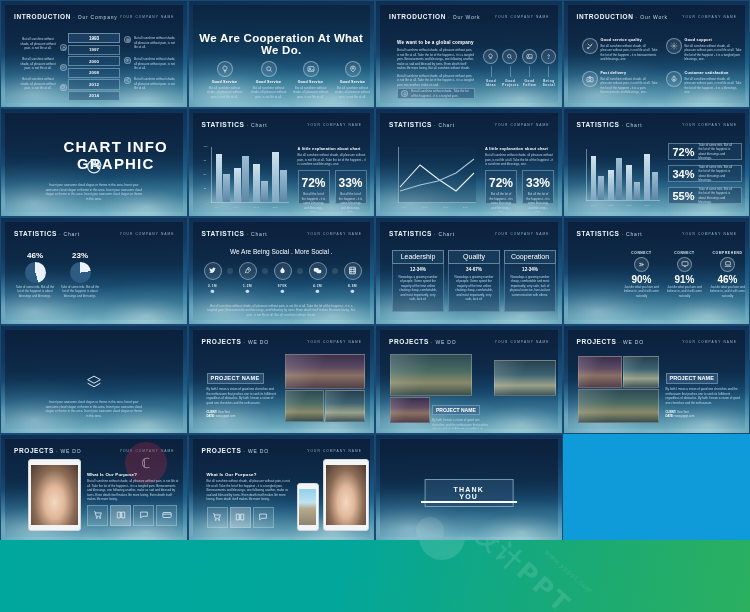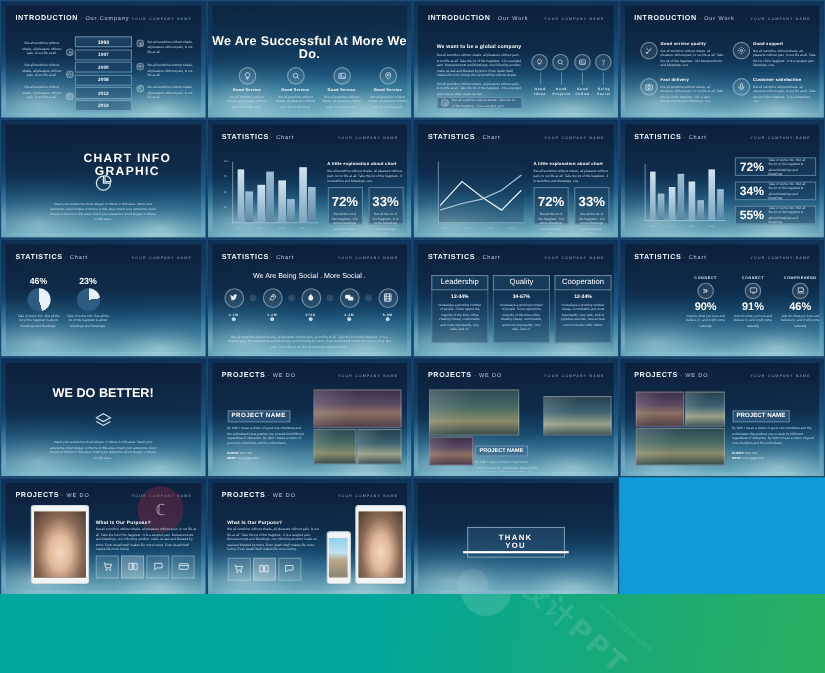--- a/index.html
+++ b/index.html
@@ -277,21 +277,21 @@
           <div style="position:absolute;left:129px;top:52px;width:42px;" class="lorem">But all sunshine without shade, all pleasure without pain, is not life at all.</div>
           <div style="position:absolute;left:129px;top:72px;width:42px;" class="lorem">But all sunshine without shade, all pleasure without pain, is not life at all.</div>
         </div>
       </div>
     </div>
 
     <div class="slide">
       <div class="inner">
           <div class="dark-panel" style="background:linear-gradient(180deg,rgba(10,36,62,.9) 0%,rgba(16,54,86,.8) 45%,rgba(40,104,134,.45) 75%,rgba(110,170,186,.18) 100%)"></div>
         <div class="slide-body">
-          <div class="big-title hero-title">We Are Successful At More We Do.</div>
+          <div class="big-title hero-title">We Are Cooperation At What We Do.</div>
 
           <div style="position:absolute;left:14px;top:56px;width:36px;text-align:center;">
             <div class="circ" style="width:16px;height:16px;margin:0 auto 3px;">
               <svg width="8" height="8" viewBox="0 0 24 24" fill="none" stroke="currentColor" stroke-width="2">
                   <path d="M9 18h6M10 21h4M12 3a6 6 0 00-3.5 10.9V16h7v-2.1A6 6 0 0012 3z"></path>
                 </svg>
             </div>
             <div class="ttl-s" style="font-size:3.6px;">Good Service</div>
             <div class="lorem lorem-c" style="margin-top:1.5px;">But all sunshine without shade, all pleasure without pain, is not life at all.</div>
           </div>
@@ -459,21 +459,21 @@
             </div>
           </div>
         </div>
       </div>
     </div>
 
     <div class="slide">
       <div class="inner">
           <div class="dark-panel"></div>
         <div class="slide-body">
-          <div class="big-title hero-title-2" style="top:25px;font-size:11px;padding-left:44px;">CHART INFO GRAPHIC</div>
+          <div class="big-title hero-title-2" style="top:25px;font-size:15px;padding-left:44px;">CHART INFO GRAPHIC</div>
           <div style="position:absolute;left:50%;top:45px;transform:translateX(-50%);">
             <svg width="17" height="17" viewBox="0 0 24 24" fill="none" stroke="#dceaf4" stroke-width="1.6">
                 <path d="M12 3a9 9 0 109 9h-9z"></path>
                 <path d="M14 2.2A8.2 8.2 0 0121.8 10H14z"></path>
               </svg>
           </div>
           <div class="lorem lorem-c" style="position:absolute;left:40px;right:40px;top:70px;">Insert your awesome cloud slogan or theme in this area. Insert your awesome cloud slogan or theme in this area. Insert your awesome cloud slogan or theme in this area. Insert your awesome cloud slogan or theme in this area.</div>
         </div>
       </div>
     </div>
@@ -797,21 +797,20 @@
             <div class="lorem lorem-c">Just do what you love and believe in, and it will come naturally</div>
           </div>
         </div>
       </div>
     </div>
 
     <div class="slide">
       <div class="inner">
           <div class="dark-panel"></div>
         <div class="slide-body">
-          <div class="big-title" style="top:22px;font-size:11.5px;">WE DO BETTER!</div>
           <div style="position:absolute;left:50%;top:44px;transform:translateX(-50%);">
             <svg width="17" height="17" viewBox="0 0 24 24" fill="none" stroke="#dceaf4" stroke-width="1.4">
                 <path d="M12 3l9 5-9 5-9-5 9-5z"></path>
                 <path d="M3 13l9 5 9-5"></path>
               </svg>
           </div>
           <div class="lorem lorem-c" style="position:absolute;left:40px;right:40px;top:70px;">Insert your awesome cloud slogan or theme in this area. Insert your awesome cloud slogan or theme in this area. Insert your awesome cloud slogan or theme in this area. Insert your awesome cloud slogan or theme in this area.</div>
         </div>
       </div>
     </div>

